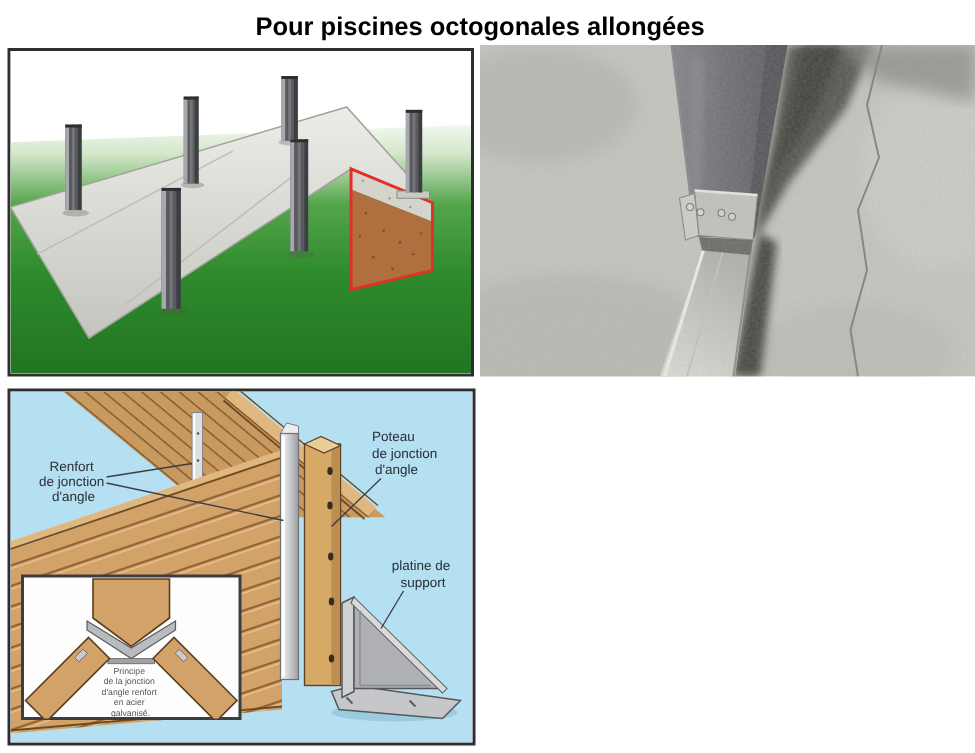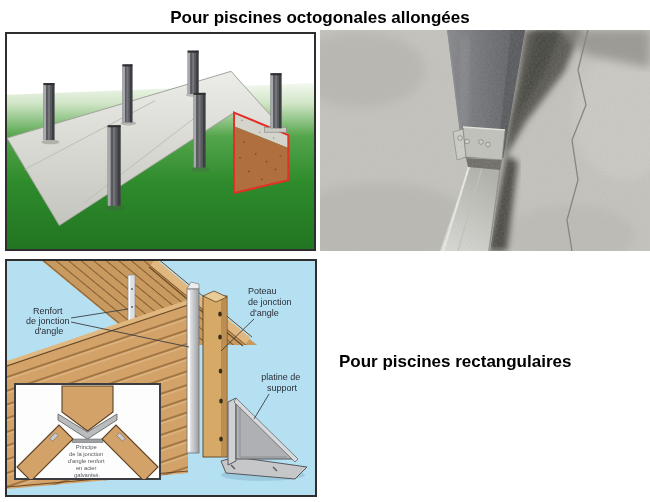--- a/index.html
+++ b/index.html
@@ -299,15 +299,14 @@
         <tspan x="241" y="44">de jonction</tspan>
         <tspan x="243" y="55">d'angle</tspan>
       </text>
       <text class="diag-label" text-anchor="middle">
         <tspan x="275" y="119">platine de</tspan>
         <tspan x="275" y="130">support</tspan>
       </text>
     </svg>
   </div>
 
-  <div class="title-bottom">Pour piscines rectangulaires</div>
 
 </div>
 
 </body></html>

